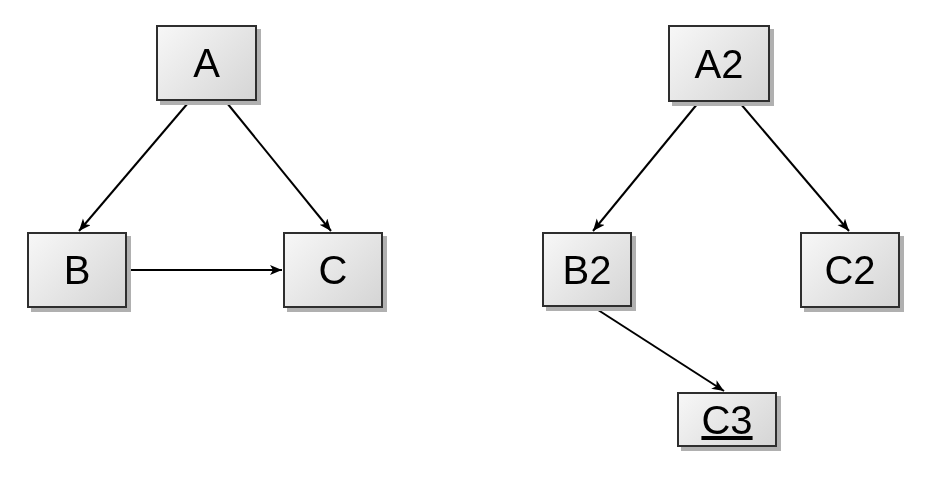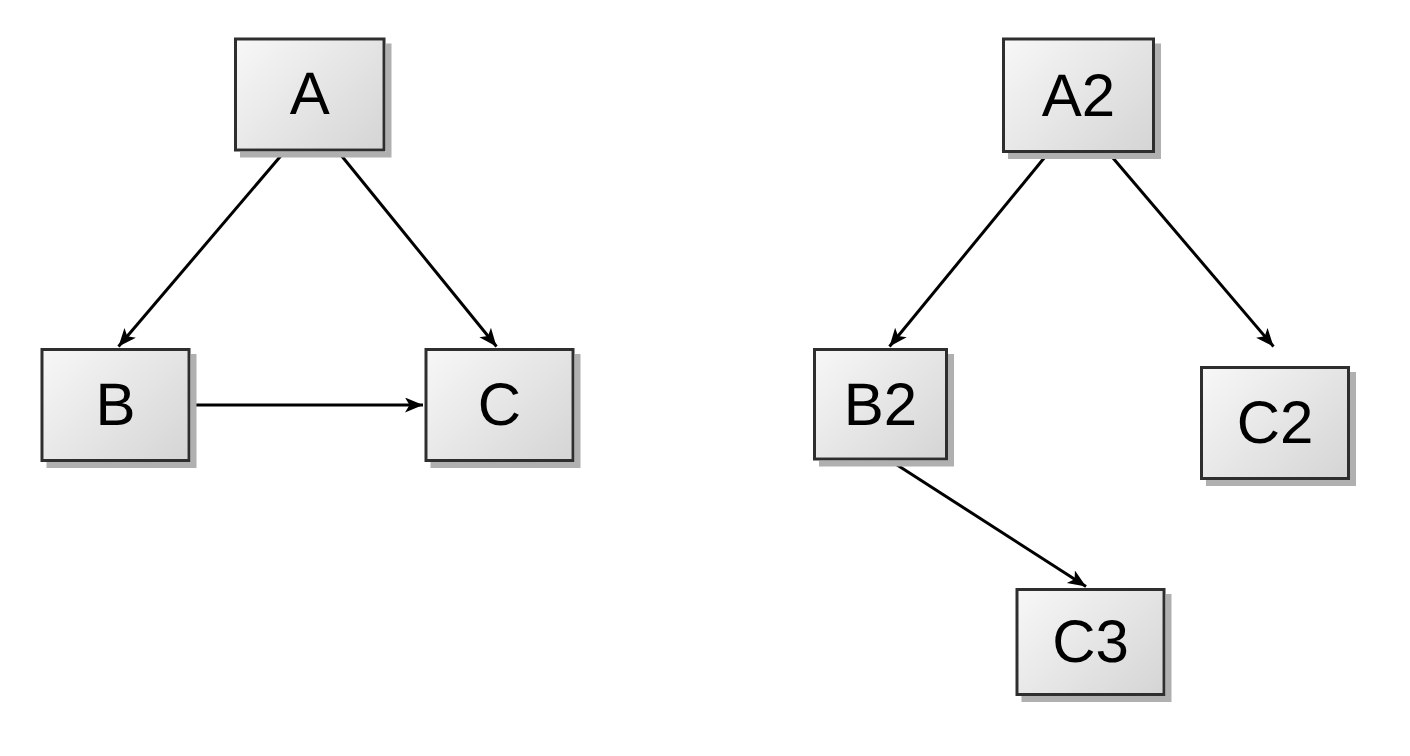--- a/index.html
+++ b/index.html
@@ -60,20 +60,20 @@
       </div>
       <div class="node" style="left: 283px; top: 232px; width: 100px; height: 76px; border: 2px solid rgb(46, 46, 46); background: linear-gradient(135deg, rgb(247, 247, 247) 0%, rgb(213, 213, 213) 100%); box-shadow: rgb(176, 176, 176) 4px 4px 0px 0px;">
         <span class="node-label" style="color: rgb(0, 0, 0);">C</span>
       </div>
       <div class="node" style="left: 668px; top: 25px; width: 102px; height: 77px; border: 2px solid rgb(46, 46, 46); background: linear-gradient(135deg, rgb(247, 247, 247) 0%, rgb(213, 213, 213) 100%); box-shadow: rgb(176, 176, 176) 4px 4px 0px 0px;">
         <span class="node-label" style="color: rgb(0, 0, 0);">A2</span>
       </div>
       <div class="node" style="left: 542px; top: 232px; width: 90px; height: 75px; border: 2px solid rgb(46, 46, 46); background: linear-gradient(135deg, rgb(247, 247, 247) 0%, rgb(213, 213, 213) 100%); box-shadow: rgb(176, 176, 176) 4px 4px 0px 0px;">
         <span class="node-label" style="color: rgb(0, 0, 0);">B2</span>
       </div>
-      <div class="node" style="left: 800px; top: 244px; width: 100px; height: 76px; border: 2px solid rgb(46, 46, 46); background: linear-gradient(135deg, rgb(247, 247, 247) 0%, rgb(213, 213, 213) 100%); box-shadow: rgb(176, 176, 176) 4px 4px 0px 0px;">
+      <div class="node" style="left: 800px; top: 232px; width: 100px; height: 76px; border: 2px solid rgb(46, 46, 46); background: linear-gradient(135deg, rgb(247, 247, 247) 0%, rgb(213, 213, 213) 100%); box-shadow: rgb(176, 176, 176) 4px 4px 0px 0px;">
         <span class="node-label" style="color: rgb(0, 0, 0);">C2</span>
       </div>
-      <div class="node" style="left: 677px; top: 392px; width: 100px; height: 72px; border: 2px solid rgb(46, 46, 46); background: linear-gradient(135deg, rgb(247, 247, 247) 0%, rgb(213, 213, 213) 100%); box-shadow: rgb(176, 176, 176) 4px 4px 0px 0px;">
+      <div class="node" style="left: 677px; top: 392px; width: 100px; height: 55px; border: 2px solid rgb(46, 46, 46); background: linear-gradient(135deg, rgb(247, 247, 247) 0%, rgb(213, 213, 213) 100%); box-shadow: rgb(176, 176, 176) 4px 4px 0px 0px; text-decoration: underline;">
         <span class="node-label" style="color: rgb(0, 0, 0);">C3</span>
       </div>
     </div>
 </div>
 
 </body></html>

